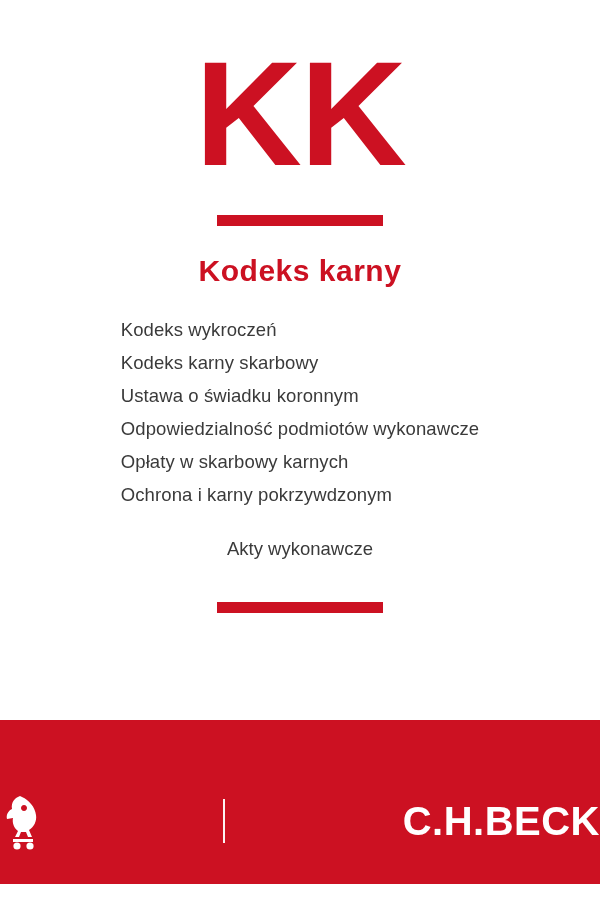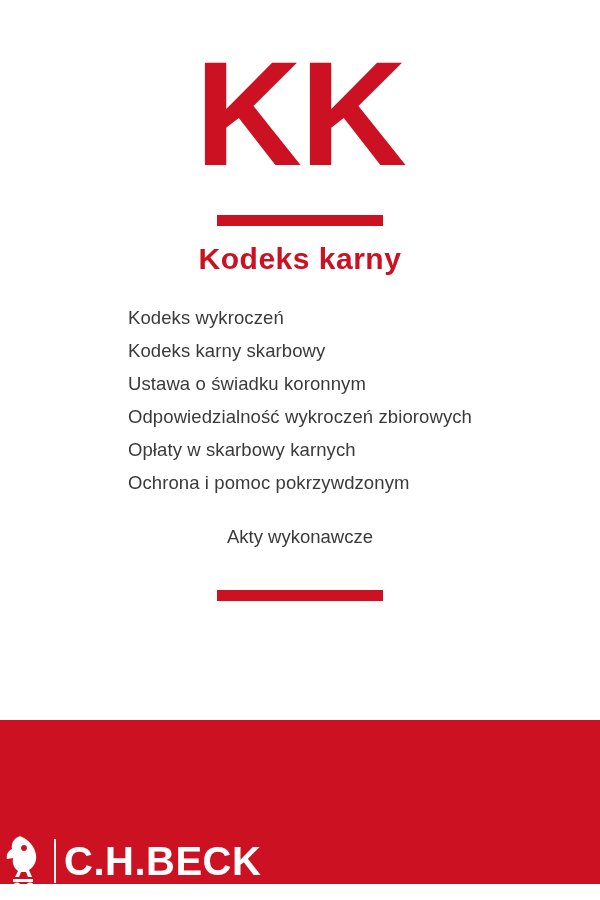--- a/index.html
+++ b/index.html
@@ -42,21 +42,21 @@
     line-height: 1.05;
     font-family: "Liberation Sans", sans-serif;
   }
   .rule {
     width: 166px;
     height: 11px;
     background: #cc1122;
     margin-top: 24px;
   }
   .main-title {
-    margin-top: 16px;
+    margin-top: 28px;
     font-size: 30px;
     font-weight: bold;
     color: #cc1122;
     letter-spacing: 0.5px;
   }
   .subtitles {
     margin-top: 30px;
     display: flex;
     flex-direction: column;
     align-items: flex-start;
@@ -103,26 +103,26 @@
     justify-content: center;
   }
   .edition-text {
     font-size: 17px;
     font-weight: bold;
     color: #cc1122;
     letter-spacing: 0.2px;
   }
   .publisher-row {
     position: absolute;
-    top: 830px;
+    top: 790px;
     left: 0;
     width: 600px;
     display: flex;
     align-items: center;
-    justify-content: flex-start;
+    justify-content: space-between;
     gap: 8px;
   }
   .logo-mark {
     width: 46px;
     height: 62px;
     display: flex;
     align-items: center;
     justify-content: center;
   }
   .logo-divider {
@@ -153,23 +153,23 @@
 
   <div class="upper">
     <div class="acronym">KK</div>
     <div class="rule"></div>
     <div class="main-title">Kodeks karny</div>
 
     <div class="subtitles">
       <div class="subtitle">Kodeks wykroczeń</div>
       <div class="subtitle">Kodeks karny skarbowy</div>
       <div class="subtitle">Ustawa o świadku koronnym</div>
-      <div class="subtitle">Odpowiedzialność wykroczeń zbiorowych</div>
+      <div class="subtitle">Odpowiedzialność podmiotów wykonawcze</div>
       <div class="subtitle">Opłaty w skarbowy karnych</div>
-      <div class="subtitle">Ochrona i pomoc pokrzywdzonym</div>
+      <div class="subtitle">Ochrona i karny pokrzywdzonym</div>
     </div>
 
     <div class="exec">Akty wykonawcze</div>
 
     <div class="rule-bottom"></div>
   </div>
 
   <div class="lower"></div>
 
 

